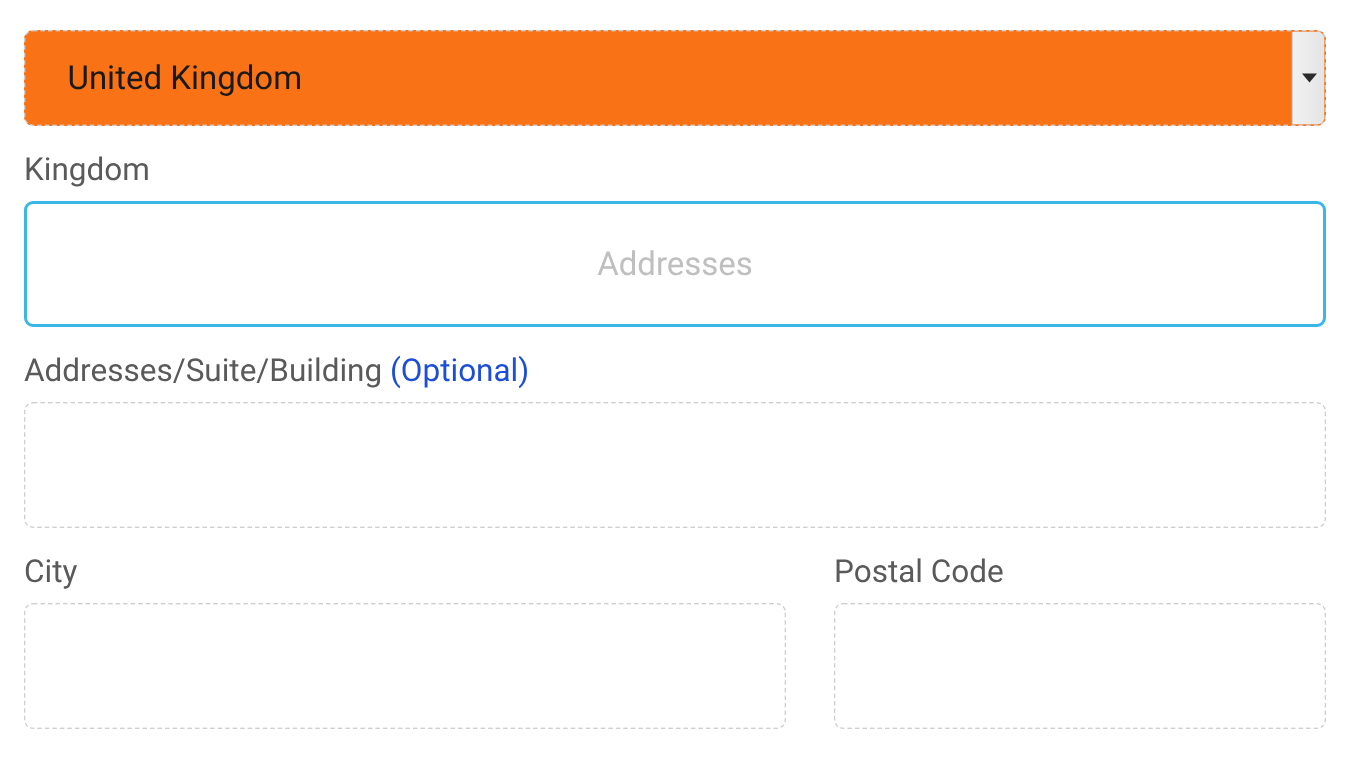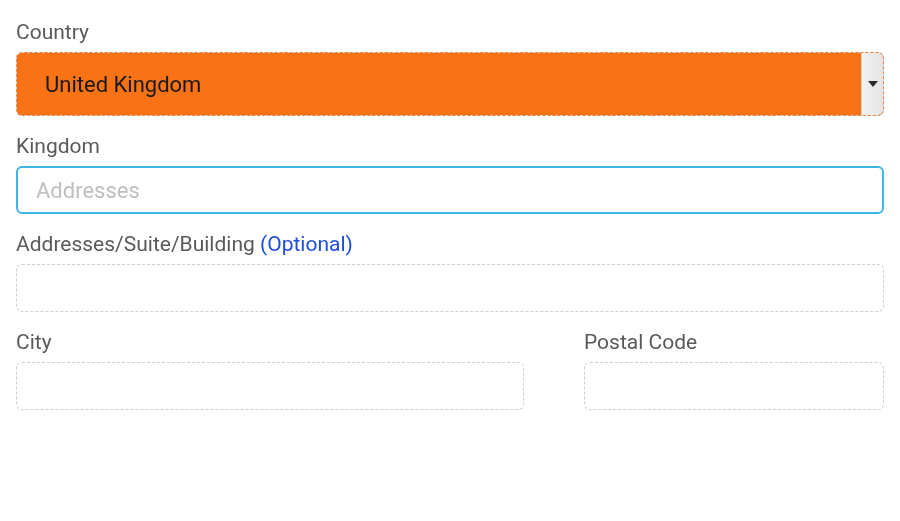--- a/index.html
+++ b/index.html
@@ -29,29 +29,30 @@
       font-weight: 400;
     }
 
     .optional-text {
       color: #1d4ed8;
       font-weight: 400;
     }
 
     .input-field {
       width: 100%;
-      height: 48px;
+      height: 84px;
       padding: 0 18px;
       font-size: 22px;
       color: #8b5cf6;
       background: #fff;
       border: 1px dashed #cfcfcf;
       border-radius: 6px;
       outline: none;
       font-family: inherit;
+      text-align: center;
     }
 
     .input-field::placeholder {
       color: #bfbfbf;
     }
 
     .input-focused {
       border: 2px solid #3bb6e6;
       border-radius: 6px;
     }
@@ -105,28 +106,26 @@
       display: flex;
       gap: 32px;
     }
 
     .col-city {
       flex: 0 0 508px;
     }
 
     .col-postal {
       flex: 1;
-      margin-left: 28px;
     }
   </style>
 </head>
 <body>
 
 <div class="form-group">
-  <label class="form-label">Country</label>
   <div class="select-wrapper">
     <select class="select-field">
       <option>United Kingdom</option>
     </select>
     <div class="select-scrollbar-track">
       <div class="select-arrow-icon"></div>
     </div>
   </div>
 </div>
 

